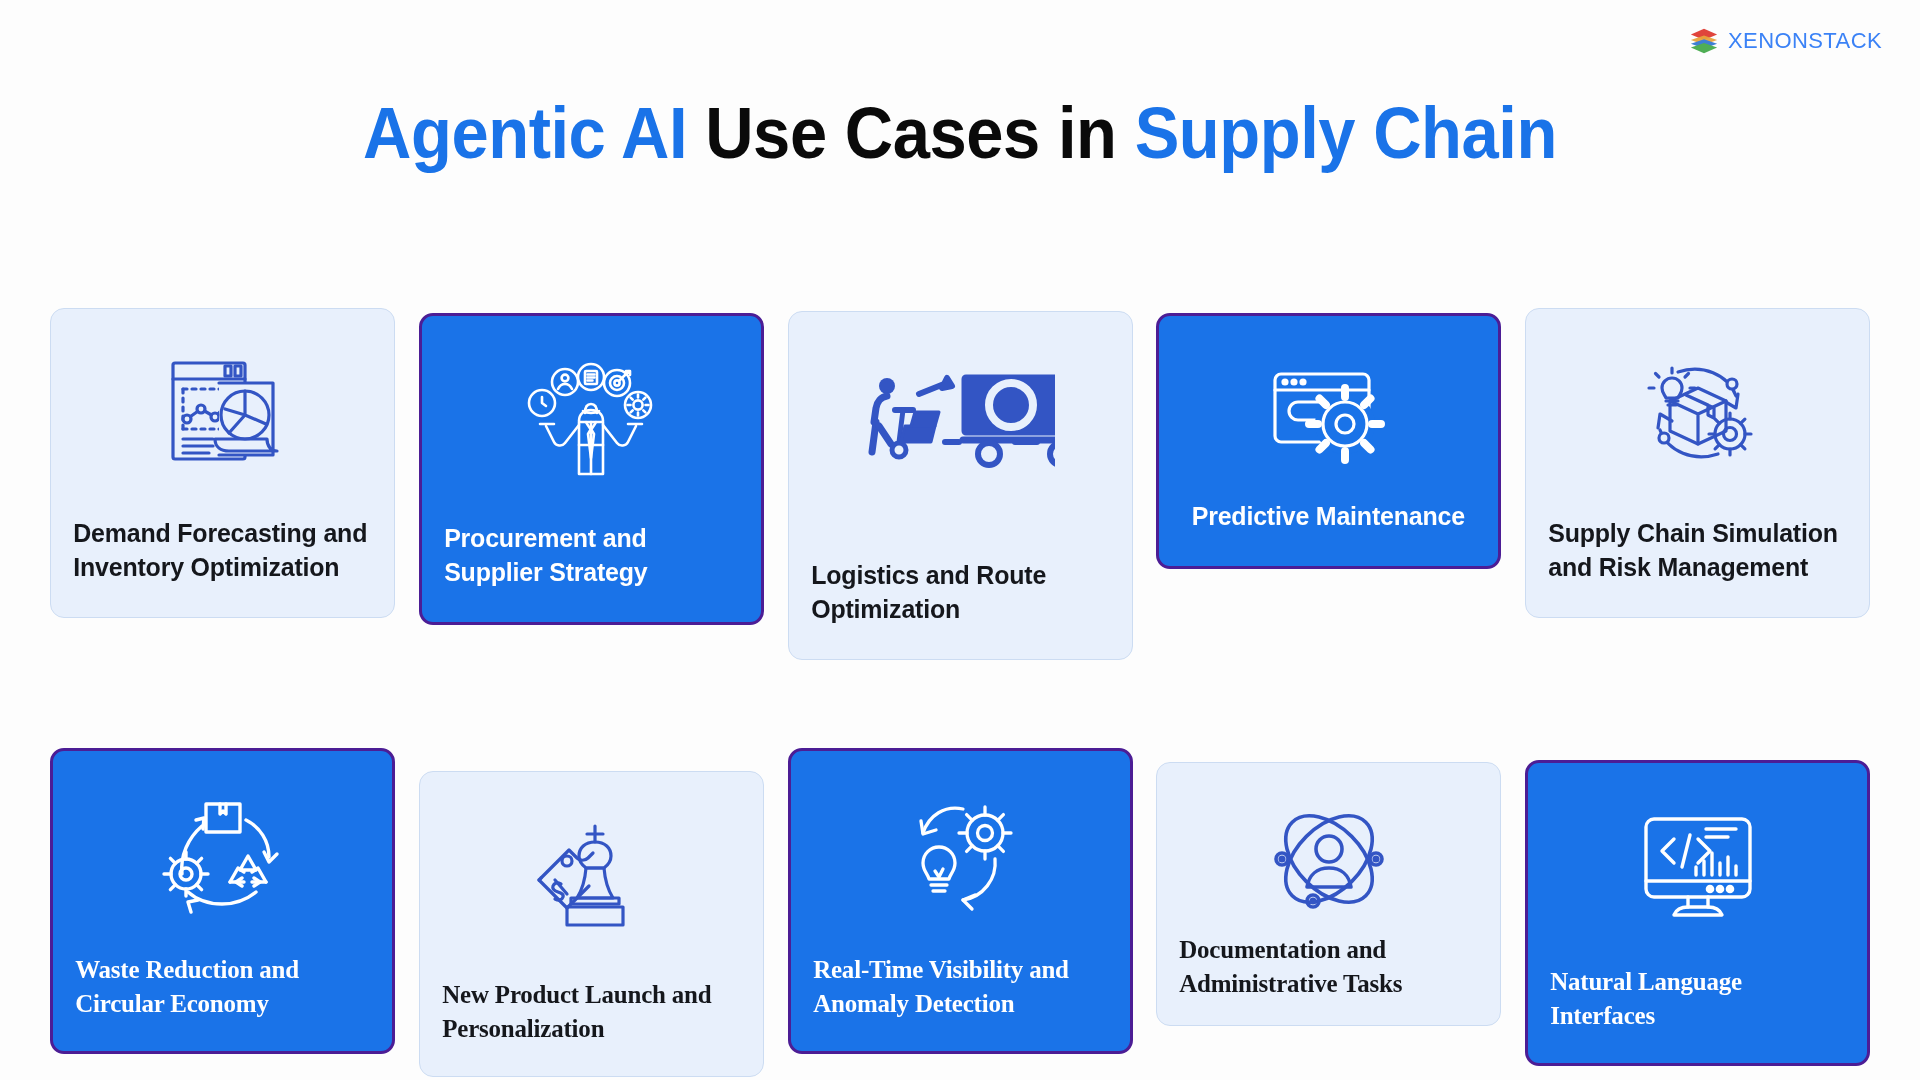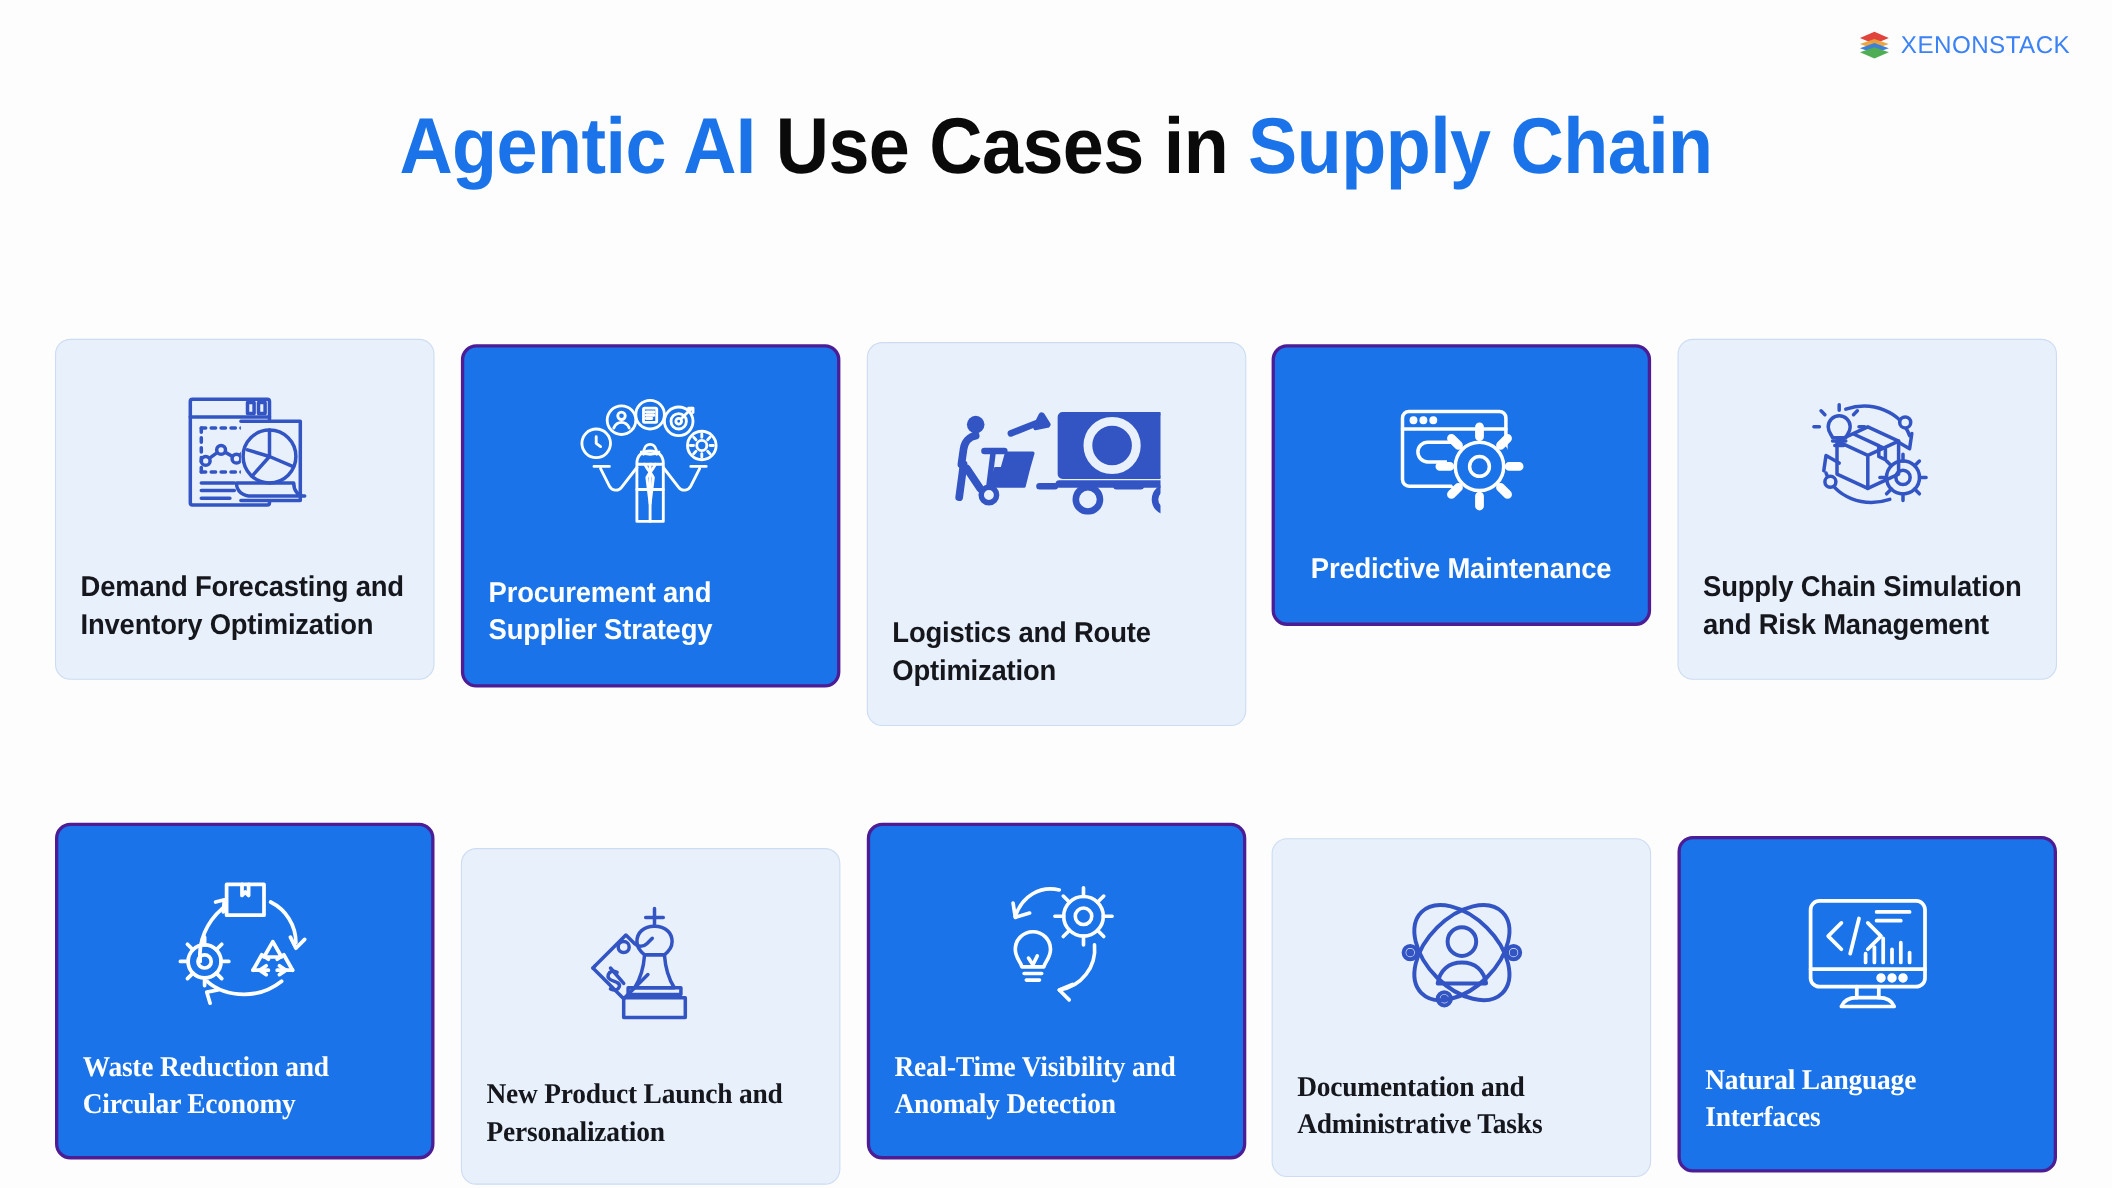--- a/index.html
+++ b/index.html
@@ -64,21 +64,21 @@
   
   .row1 .c1{ margin-top:0; }
   .row1 .c2{ margin-top:5px; height:312px; }
   .row1 .c3{ margin-top:3px; height:349px; }
   .row1 .c4{ margin-top:5px; height:256px; }
   .row1 .c5{ margin-top:0; }
 
   .row2 .c1{ margin-top:0; height:306px; }
   .row2 .c2{ margin-top:23px; height:306px; }
   .row2 .c3{ margin-top:0; height:306px; }
-  .row2 .c4{ margin-top:14px; height:308px; }
+  .row2 .c4{ margin-top:14px; height:264px; }
   .row2 .c5{ margin-top:12px; height:306px; }
 
   .icon-box{
     height:132px;
     display:flex; align-items:center; justify-content:center;
     margin-bottom:14px;
   }
   .icon-box svg{ display:block; }
 
   .card-label{

